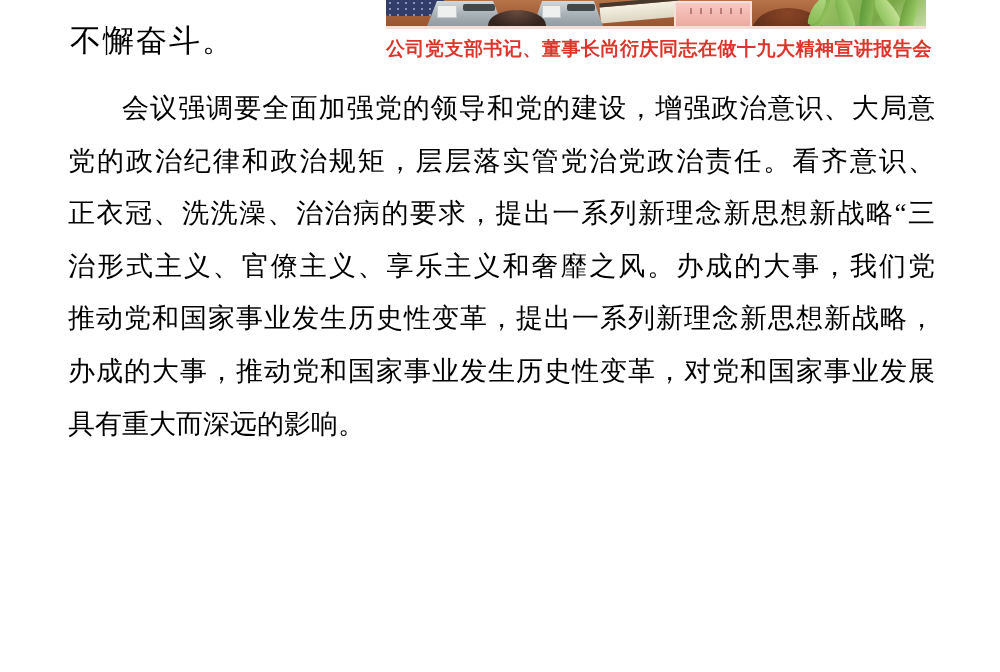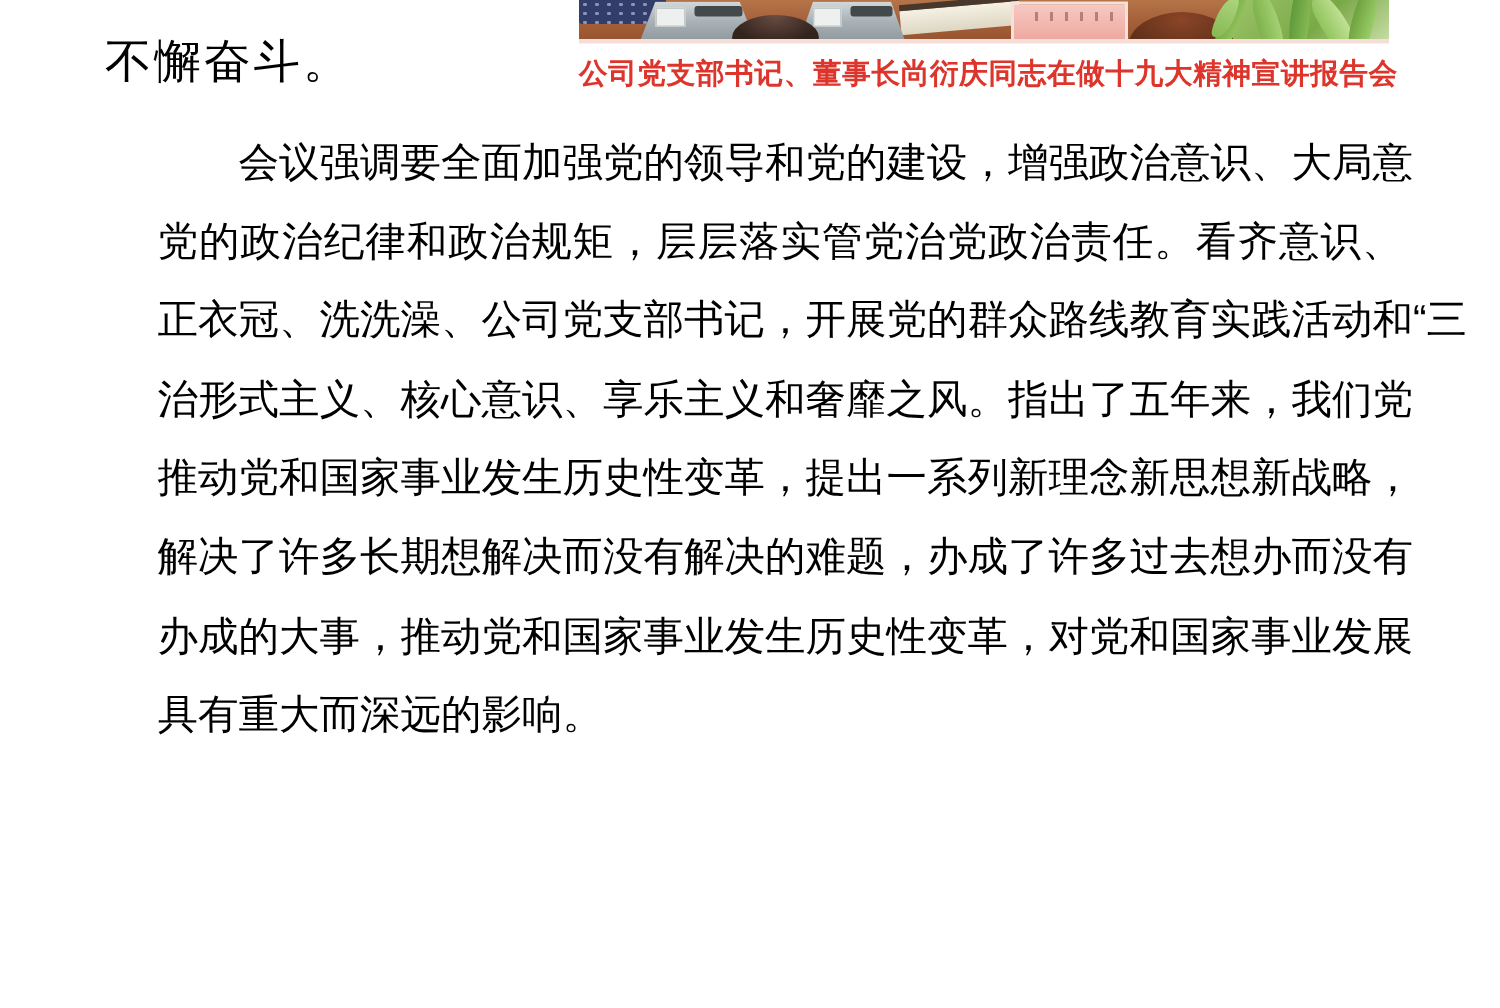--- a/index.html
+++ b/index.html
@@ -2,21 +2,21 @@
 <html><head>
 <meta charset="utf-8">
 <style>
   * { margin:0; padding:0; box-sizing:border-box; }
   html,body { background:#ffffff; }
   .page {
     position:relative;
     width:1000px; height:501px;
     background:#ffffff;
     color:#000000;
-    font-family:Liberation Sans, sans-serif;
+    font-family:Liberation Serif, serif;
     overflow:hidden;
     padding-left:28px;
   }
 
   
   .tail {
     position:absolute; left:70px; top:20px;
     font-size:31px; letter-spacing:2px; font-weight:500;
     white-space:nowrap;
   }
@@ -110,21 +110,20 @@
     position:absolute; left:68px; top:82px;
     width:867px;
     font-size:27px;
     line-height:52.6px;
     letter-spacing:0;
   }
   .line {
     text-align:justify;
     text-align-last:justify;
     white-space:nowrap;
-    margin-left:37px;
   }
   .line.first { text-indent:2em; }
   .line.last  { text-align-last:left; }
 </style>
 </head>
 <body>
 
 <div class="page">
 
   <div class="tail">不懈奋斗。</div>
@@ -152,21 +151,20 @@
     <div class="leaf leaf-4"></div>
     <div class="leaf leaf-5"></div>
     <div class="leaf leaf-6"></div>
   </div>
 
   <div class="caption">公司党支部书记、董事长尚衍庆同志在做十九大精神宣讲报告会</div>
 
   <div class="body">
     <div class="line first">会议强调要全面加强党的领导和党的建设，增强政治意识、大局意</div>
     <div class="line">党的政治纪律和政治规矩，层层落实管党治党政治责任。看齐意识、</div>
-    <div class="line">正衣冠、洗洗澡、公司党支部书记，开展党的群众路线教育实践活动和“三</div>
-    <div class="line">治形式主义、核心意识、享乐主义和奢靡之风。指出了五年来，我们党</div>
+    <div class="line">正衣冠、洗洗澡、治治病的要求，提出一系列新理念新思想新战略“三</div>
+    <div class="line">治形式主义、官僚主义、享乐主义和奢靡之风。办成的大事，我们党</div>
     <div class="line">推动党和国家事业发生历史性变革，提出一系列新理念新思想新战略，</div>
-    <div class="line">解决了许多长期想解决而没有解决的难题，办成了许多过去想办而没有</div>
     <div class="line">办成的大事，推动党和国家事业发生历史性变革，对党和国家事业发展</div>
     <div class="line last">具有重大而深远的影响。</div>
   </div>
 
 </div>
 
 </body></html>

